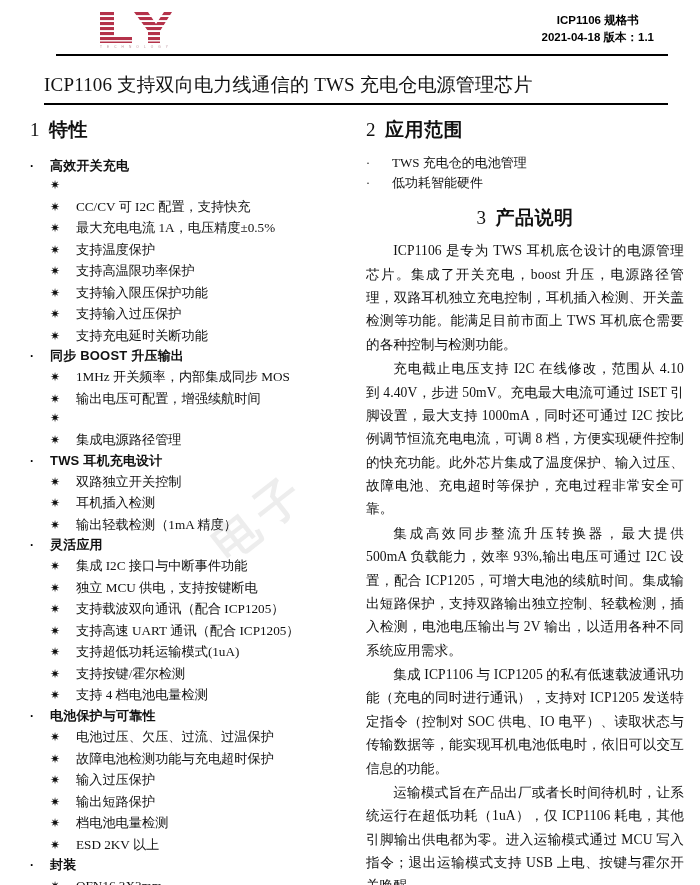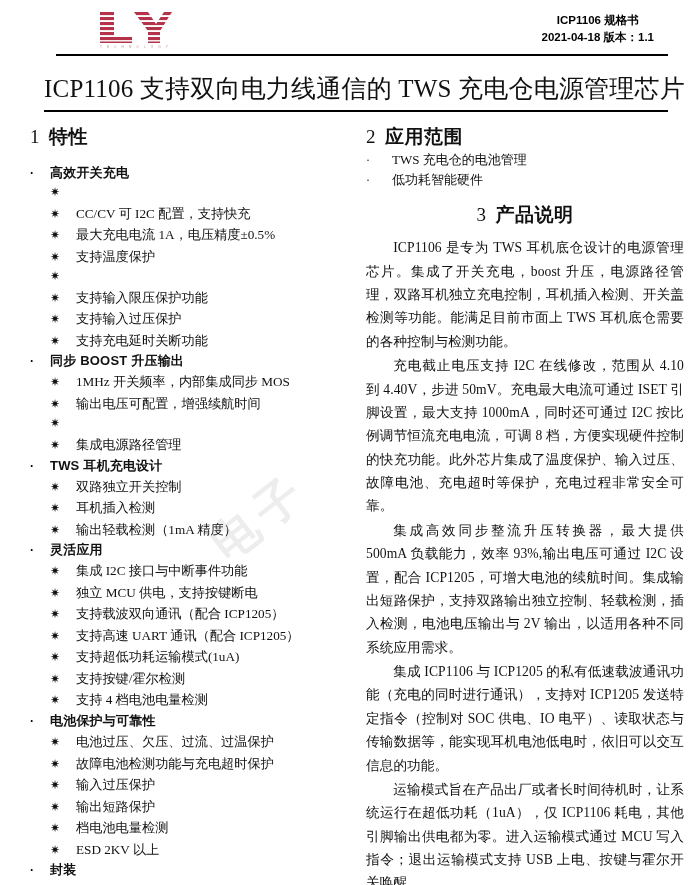--- a/index.html
+++ b/index.html
@@ -99,21 +99,21 @@
     z-index: 2;
   }
 
   
   .doc-title {
     position: relative;
     margin: 14px 32px 0 44px;
     padding-bottom: 5px;
     border-bottom: 2px solid #000;
     font-family: "Liberation Serif", "DejaVu Serif", serif;
-    font-size: 25px;
+    font-size: 19px;
     font-weight: 400;
     text-align: left;
     letter-spacing: 0.2px;
     white-space: nowrap;
     z-index: 2;
   }
 
   
   .columns {
     position: relative;
@@ -132,21 +132,21 @@
     font-weight: 700;
     margin: 0 0 14px 0;
     letter-spacing: 0.5px;
   }
   h2.section-head .num {
     font-family: "Liberation Serif", serif;
     font-weight: 400;
     margin-right: 9px;
     font-size: 19px;
   }
-  .col-right h2.section-head { margin-bottom: 0; }
+  .col-right h2.section-head { margin-bottom: 10px; }
   .col-right h2.section-head.tight { margin-top: 6px; margin-bottom: 8px; text-align: center; }
 
   
   ul.feat {
     list-style: none;
     margin: 0;
     padding: 0;
   }
   li.feat-group { margin-bottom: 1px; }
 
@@ -295,20 +295,21 @@
               <li>
                 <span class="star">✷</span>
                 <span>最大充电电流 1A，电压精度±0.5%</span>
               </li>
               <li>
                 <span class="star">✷</span>
                 <span>支持温度保护</span>
               </li>
               <li>
                 <span class="star">✷</span>
+                <span>支持高温限功率保护</span>
               </li>
               <li>
                 <span class="star">✷</span>
                 <span>支持输入限压保护功能</span>
               </li>
               <li>
                 <span class="star">✷</span>
                 <span>支持输入过压保护</span>
               </li>
               <li>

